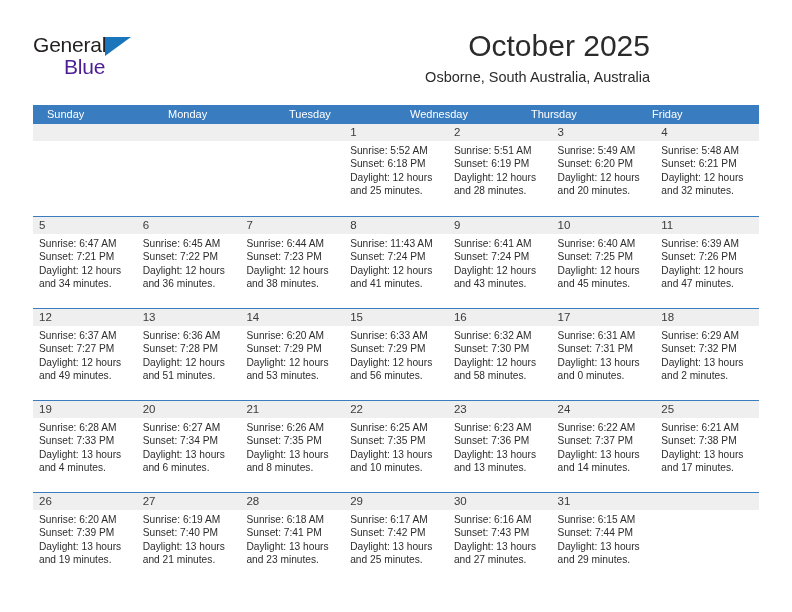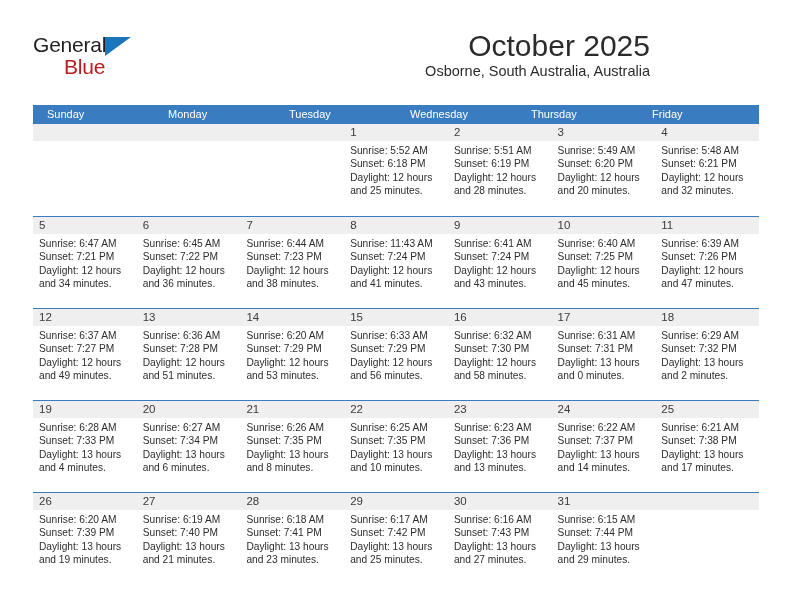--- a/index.html
+++ b/index.html
@@ -52,41 +52,42 @@
     width: 0;
     height: 0;
     border-left: 26px solid #1b75bb;
     border-bottom: 19px solid transparent;
   }
   .logo-blue {
     position: absolute;
     left: 31px;
     top: 22px;
     font-size: 21px;
-    color: #b91c1c;
+    color: #4c1d95;
     letter-spacing: -0.2px;
     font-family: "Liberation Sans", sans-serif;
   }
   .title-block {
     position: absolute;
     right: 34px;
     top: 31px;
     text-align: right;
   }
   .cal-title {
     font-size: 30px;
     color: #2b2b2b;
     line-height: 30px;
     font-weight: normal;
     white-space: nowrap;
   }
   .cal-subtitle {
     font-size: 14.5px;
     color: #2b2b2b;
     line-height: 20px;
+    margin-top: 6px;
     white-space: nowrap;
   }
 
   
   .calendar {
     position: absolute;
     left: 33px;
     top: 105px;
     width: 726px;
   }

